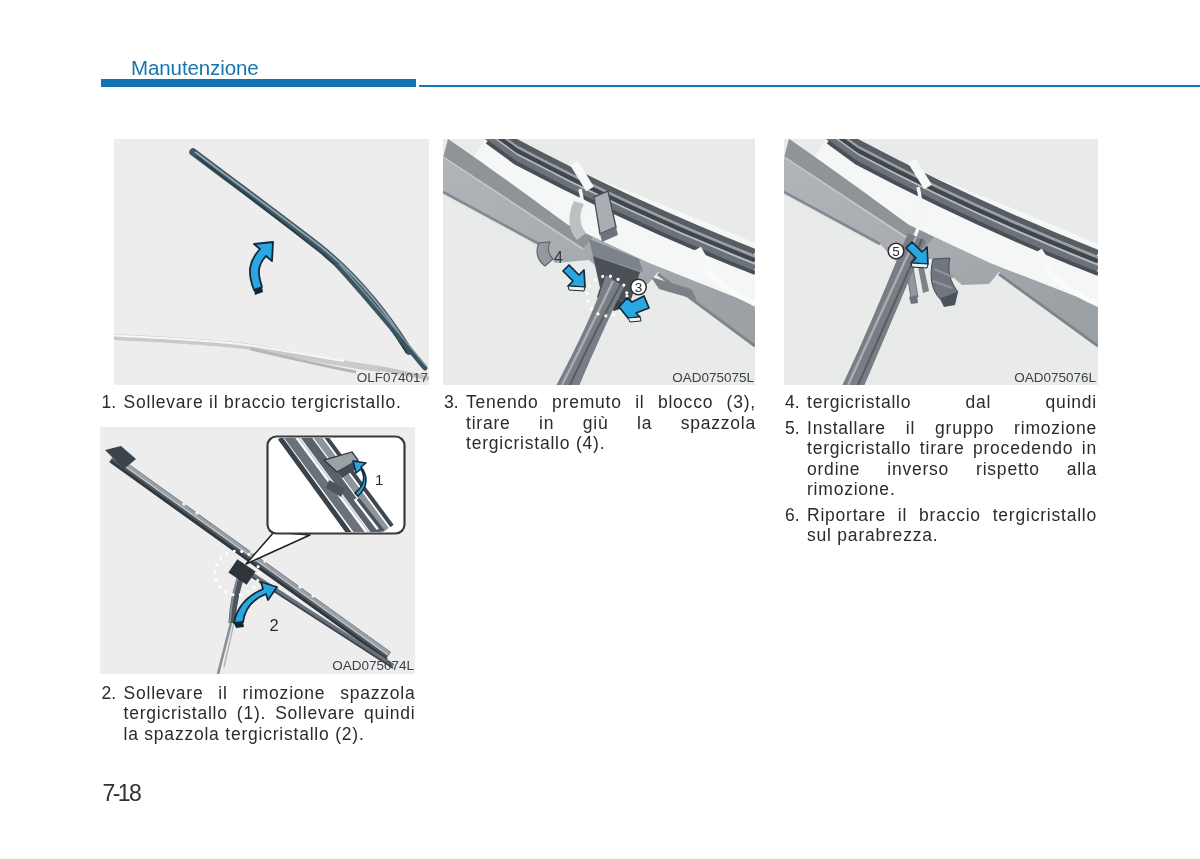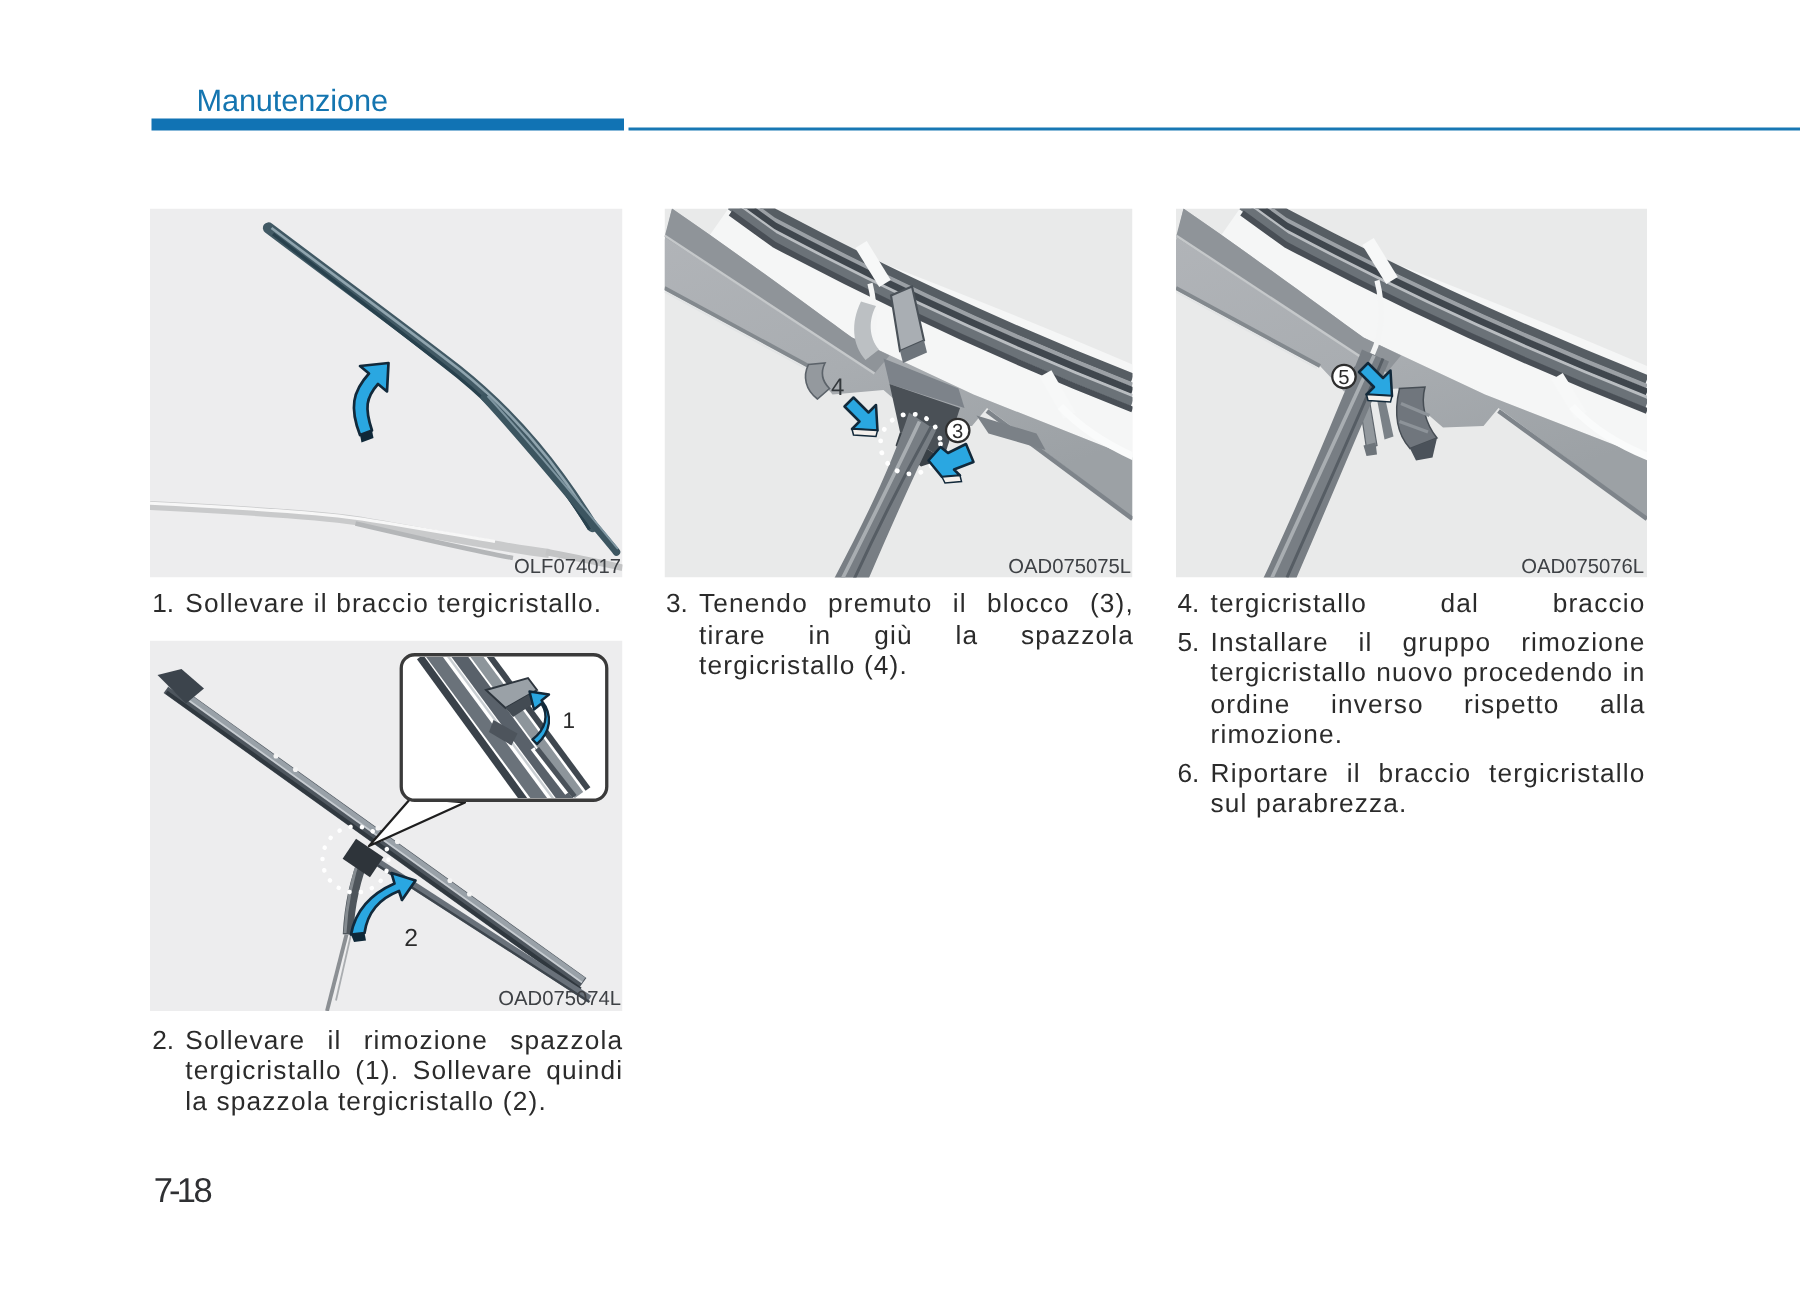--- a/index.html
+++ b/index.html
@@ -15,21 +15,21 @@
   .j{text-align:justify;text-align-last:justify;}
   .l{text-align:left;}
   #pg{left:102.5px;top:779.5px;font-size:23px;letter-spacing:-1.6px;color:#2f3033;}
 </style>
 </head>
 <body>
 <div class="abs" id="hdr">Manutenzione</div>
 <div class="abs" id="bar"></div>
 <div class="abs" id="rule"></div>
 
-<div class="abs" style="left:100px;top:139px;">
+<div class="abs" style="left:114px;top:139px;">
 <svg width="315" height="246" viewBox="0 0 315 246">
   <rect x="0" y="0" width="315" height="246" fill="#ededee"></rect>
 
   <path d="M0,198 C60,201 110,204 137,208 C170,213 220,224 266,230" stroke="#c9cacb" stroke-width="6" fill="none"></path>
   <path d="M0,196.5 C60,199.5 110,202.5 137,206.5 C165,210.5 200,217 230,222" stroke="#f7f7f7" stroke-width="2" fill="none"></path>
   <path d="M137,210 C180,220 215,228 242,233" stroke="#b4b6b8" stroke-width="3" fill="none"></path>
   <path d="M264,229 C285,233 300,236 315,239.5" stroke="#c3c4c5" stroke-width="4.5" fill="none"></path>
 
   <path d="M79,13 C120,44 165,77 205,108 C245,140 272,175 295,212" stroke="#415964" stroke-width="7.5" fill="none" stroke-linecap="round"></path>
   <path d="M81,13 C122,44 166,76 206,107 C245,138 272,172 294,208" stroke="#90a5af" stroke-width="1.8" fill="none"></path>
@@ -240,26 +240,26 @@
   <text x="112" y="117" font-size="13.5" fill="#2b2b2b" text-anchor="middle">5</text>
   <path d="M128,103 L138,113 L143,108 L144,125 L127,124 L132,119 L122,109 Z" fill="#2aa7e1" stroke="#12293a" stroke-width="1.7" stroke-linejoin="round"></path>
   <path d="M127,124 L144,125 L143,129 L128,128 Z" fill="#f4f0ec" stroke="#12293a" stroke-width="1"></path>
   <text x="312" y="243" font-size="13.5" fill="#3e4145" text-anchor="end">OAD075076L</text>
 </svg>
 </div>
 
 <div class="abs cap" style="left:784px;top:392px;width:313px;">
   <div class="item">
       <span class="num">4.</span>
-    <div class="j">tergicristallo dal braccio</div>
+    <div class="j">tergicristallo dal quindi</div>
   </div>
   <div class="item" style="margin-top:5px;">
       <span class="num">5.</span>
     <div class="j">Installare il gruppo rimozione</div>
-    <div class="j">tergicristallo nuovo procedendo in</div>
+    <div class="j">tergicristallo tirare procedendo in</div>
     <div class="j">ordine inverso rispetto alla</div>
     <div class="l">rimozione.</div>
   </div>
   <div class="item" style="margin-top:5px;">
       <span class="num">6.</span>
     <div class="j">Riportare il braccio tergicristallo</div>
     <div class="l">sul parabrezza.</div>
   </div>
 </div>
 

